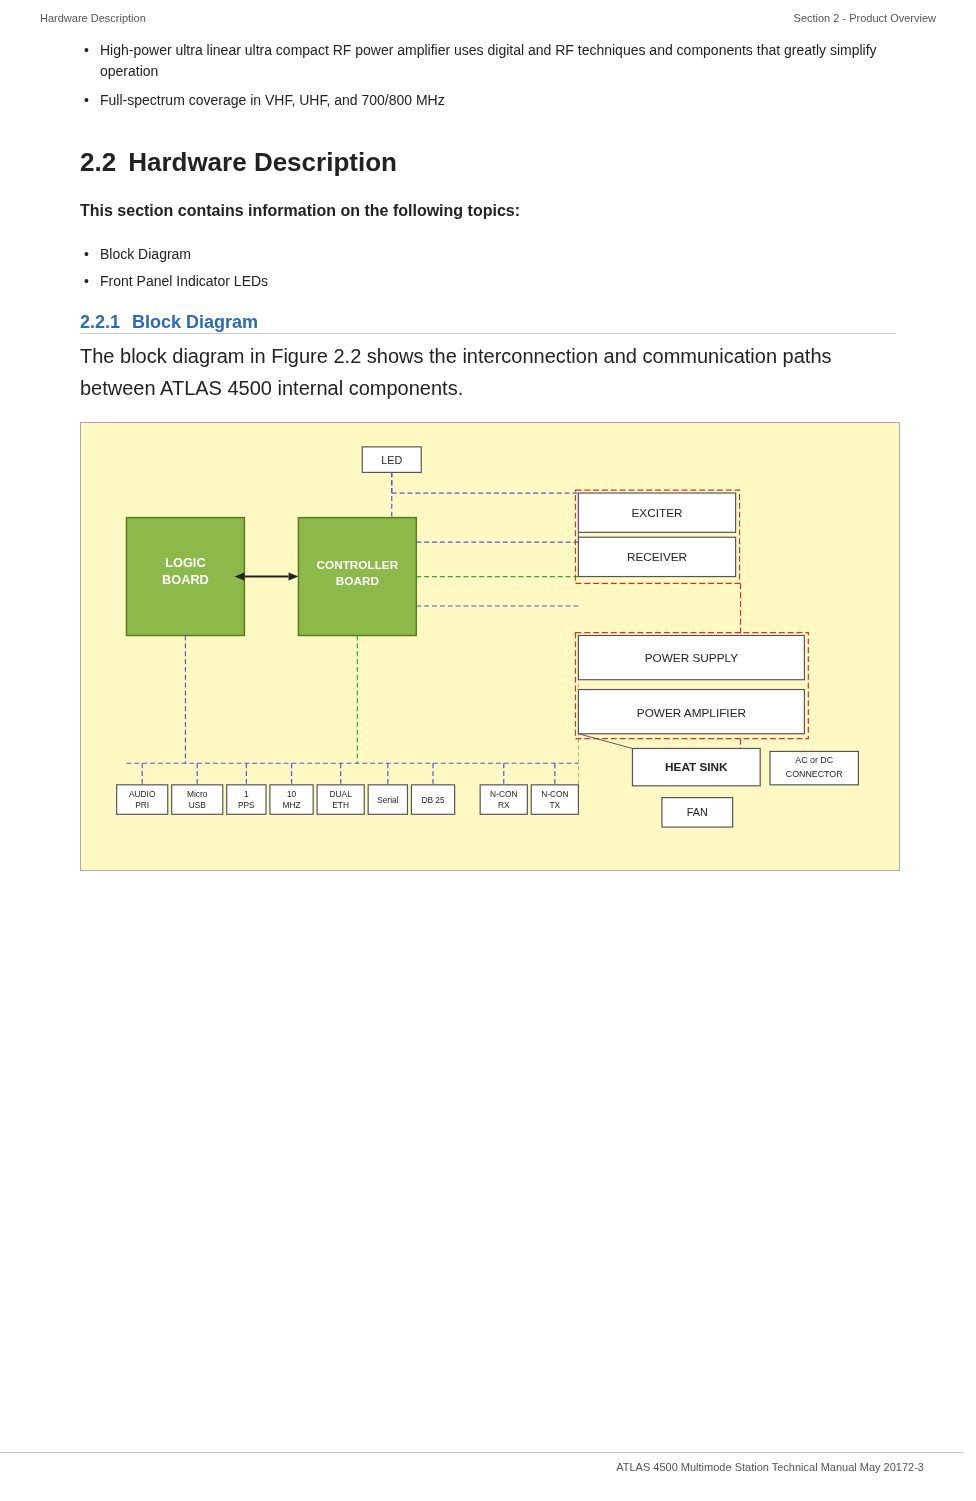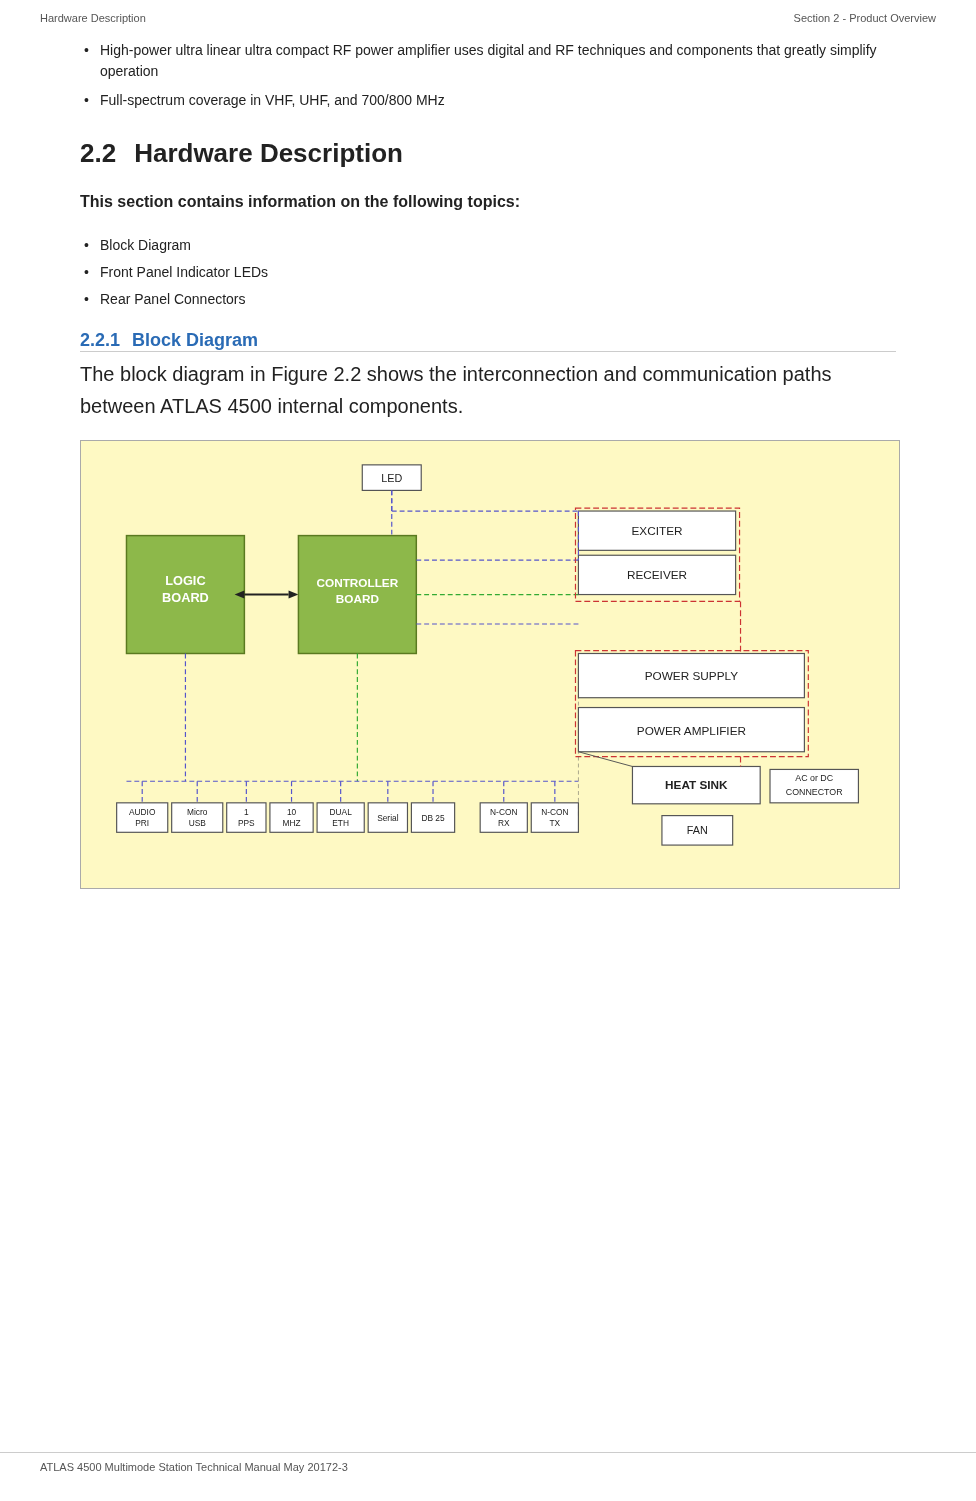--- a/index.html
+++ b/index.html
@@ -18,37 +18,37 @@
       display: flex;
       justify-content: space-between;
       padding: 12px 40px 6px 40px;
       font-size: 11px;
       color: #555;
       border-bottom: none;
     }
 
     .page-footer {
       display: flex;
-      justify-content: flex-start;
+      justify-content: flex-end;
       align-items: center;
       padding: 8px 40px;
       font-size: 11px;
       color: #555;
       position: absolute;
       bottom: 20px;
-      left: 0; right: 0;
+      left: 0; right: 12px;
       border-top: 1px solid #ccc;
     }
 
     .content {
       padding: 10px 80px 60px 80px;
     }
 
     .intro-bullets {
-      margin-bottom: 27px;
+      margin-bottom: 36px;
     }
 
     .intro-bullets ul {
       list-style: none;
       padding: 0;
     }
 
     .intro-bullets ul li {
       padding-left: 20px;
       position: relative;
@@ -67,21 +67,21 @@
       font-size: 26px;
       font-weight: bold;
       color: #222;
       margin-bottom: 20px;
       margin-top: 10px;
     }
 
     .section-number {
       font-size: 26px;
       font-weight: bold;
-      margin-right: 18px;
+      margin-right: 12px;
     }
 
     .section-intro {
       font-size: 16px;
       line-height: 1.6;
       margin-bottom: 20px;
       font-weight: bold;
     }
 
     .sub-bullets {
@@ -172,21 +172,20 @@
   <div class="section-title">
     <span class="section-number">2.2</span><span>Hardware Description</span>
   </div>
 
   <p class="section-intro">This section contains information on the following topics:</p>
 
   <div class="sub-bullets">
     <ul>
       <li>Block Diagram</li>
       <li>Front Panel Indicator LEDs</li>
-      <li>Rear Panel Connectors</li>
     </ul>
   </div>
 
   <div class="subsection-title">
     <span class="subsection-number">2.2.1</span><span>Block Diagram</span>
   </div>
 
   <p class="block-desc">The block diagram in Figure 2.2 shows the interconnection and communication paths between ATLAS 4500 internal components.</p>
 
 

